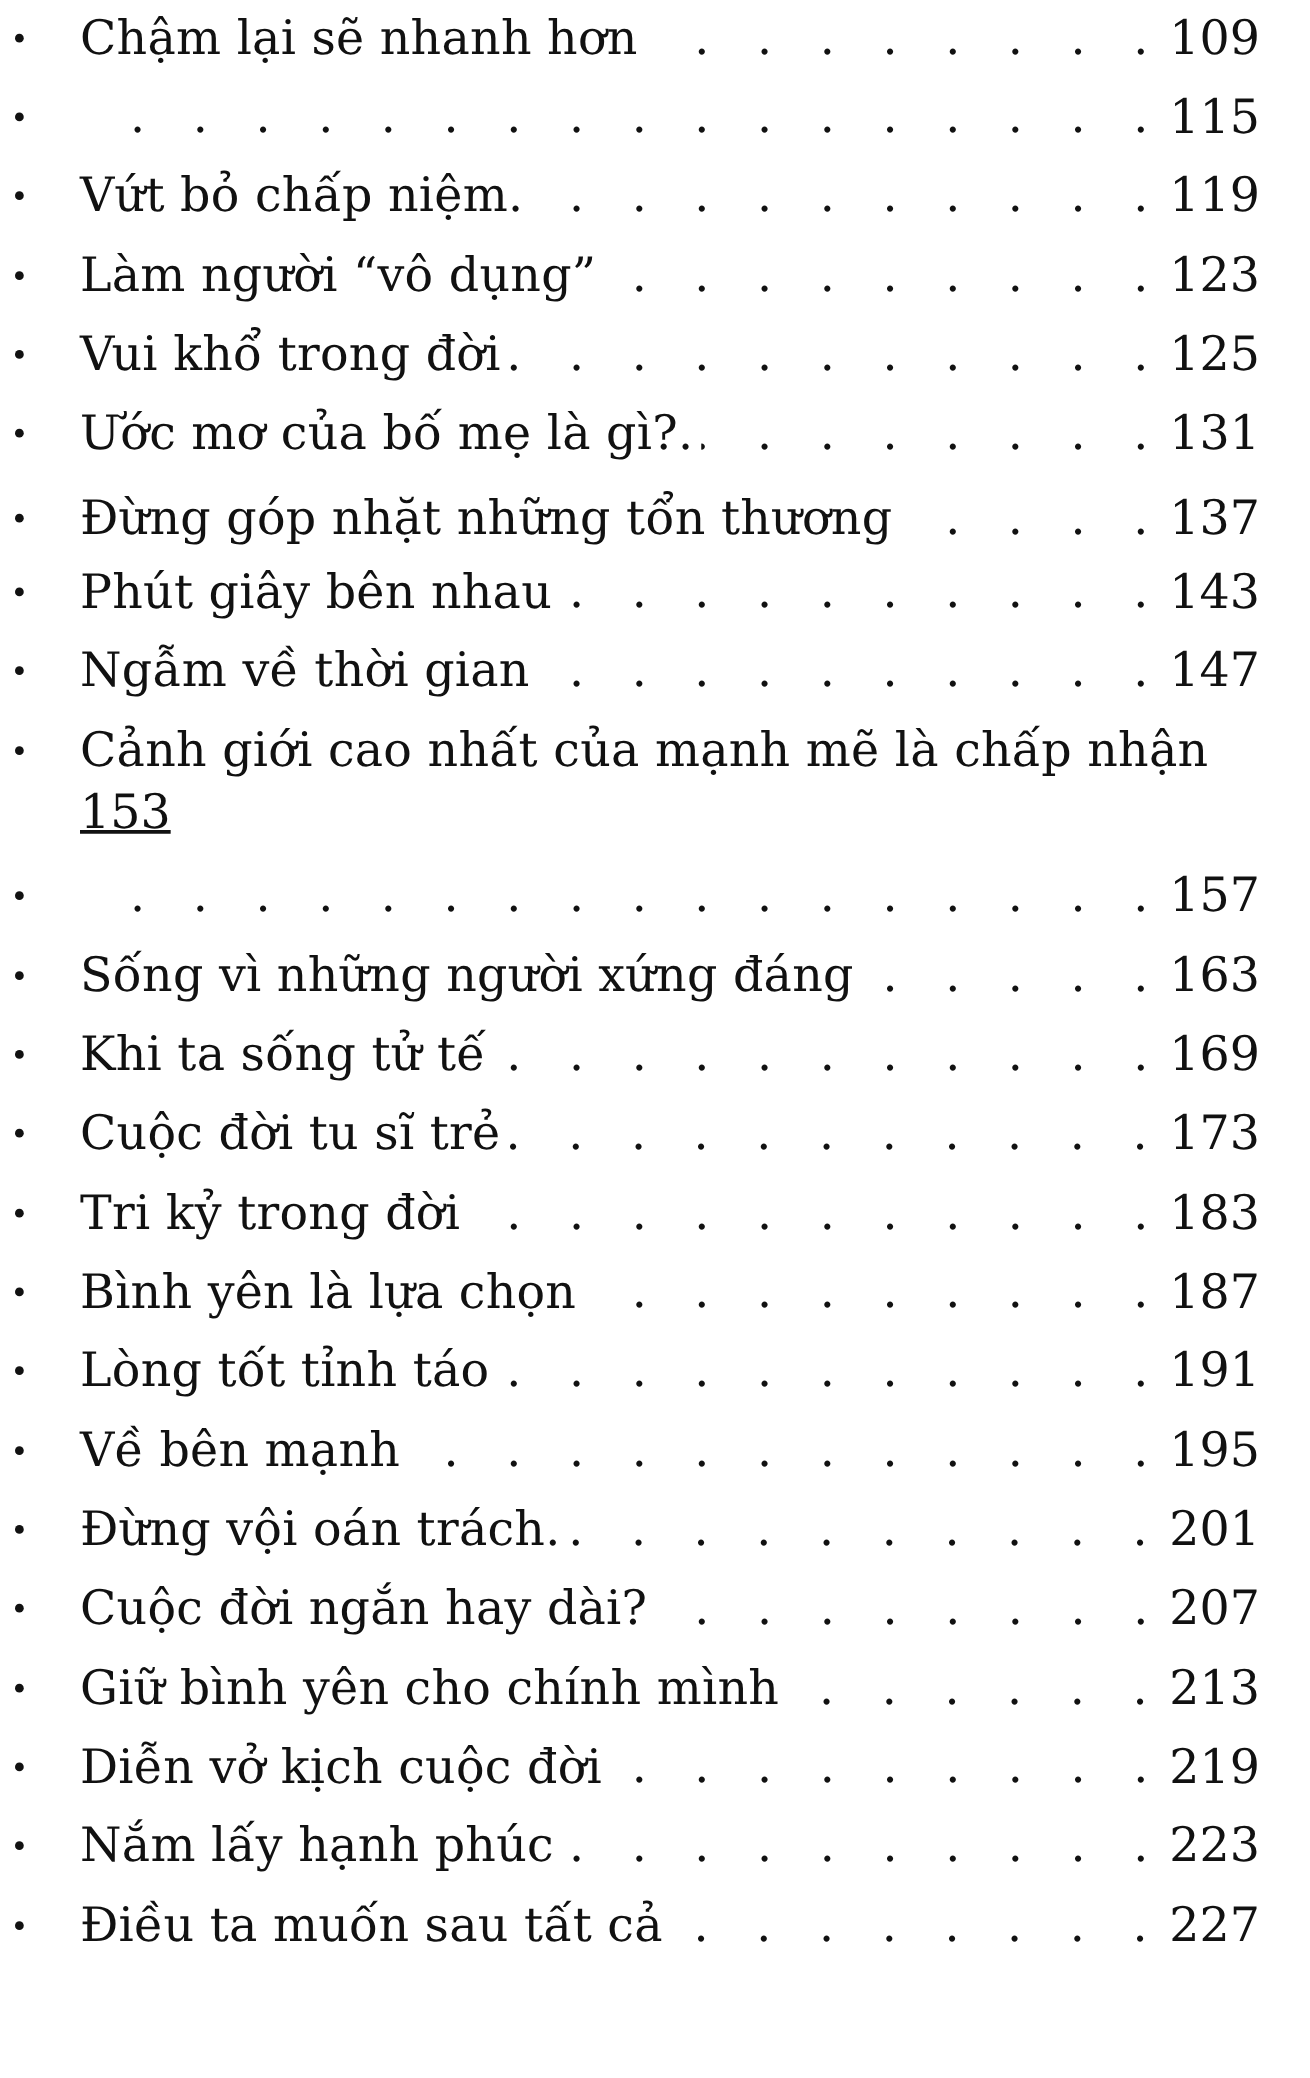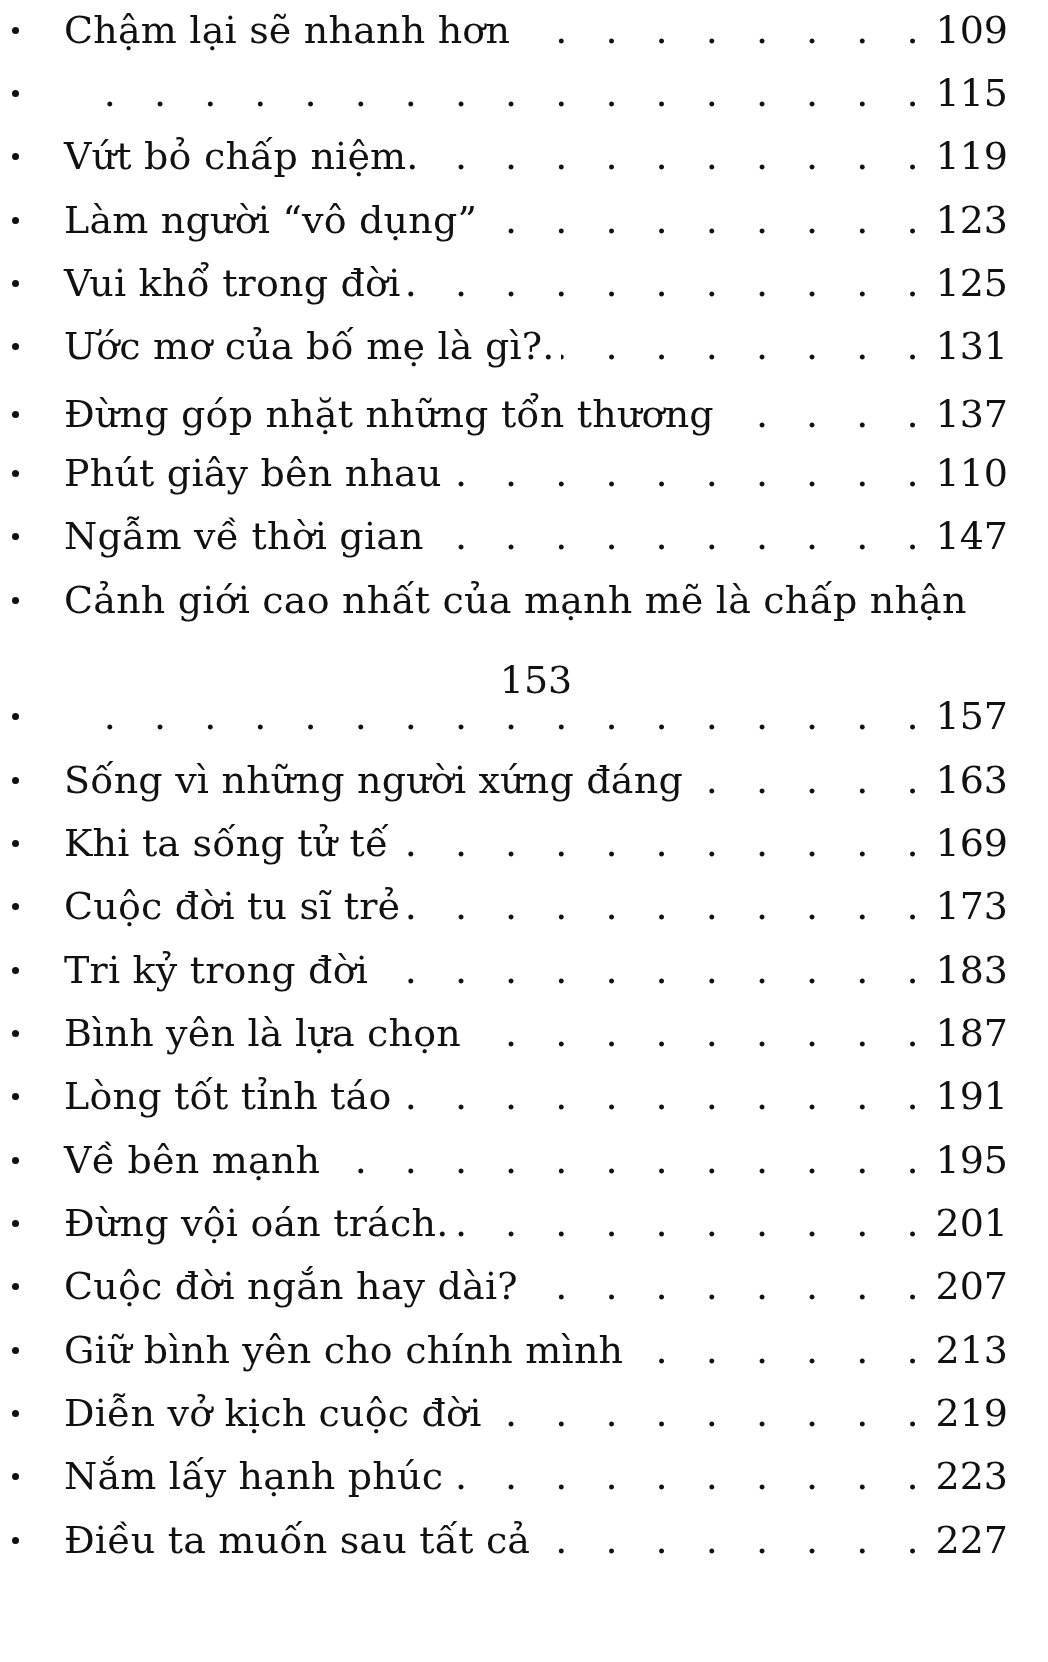--- a/index.html
+++ b/index.html
@@ -69,22 +69,23 @@
     }
     .row.wrapped {
       display: block;
       white-space: normal;
     }
     .row.wrapped .title {
       display: block;
     }
     .row.wrapped .page {
       display: block;
-      text-align: center;
-      margin-top: 32px;
+      text-align: left;
+      margin-top: 1px;
+      text-decoration: underline;
     }
   </style>
 </head>
 <body>
 
 <div class="toc">
 
   <div class="toc-item" style="top:0px">
     <span class="bullet"></span>
     <div class="row">
@@ -145,21 +146,21 @@
       <span class="leader">. . . . . . . . . . . . . . . . . . . . . . . . . . . . . . . . . . . . . . . . . . . . . . . . . . . . .</span>
       <span class="page">137</span>
     </div>
   </div>
 
   <div class="toc-item" style="top:443px">
     <span class="bullet"></span>
     <div class="row">
       <span class="title">Phút giây bên nhau</span>
       <span class="leader">. . . . . . . . . . . . . . . . . . . . . . . . . . . . . . . . . . . . . . . . . . . . . . . . . . . . .</span>
-      <span class="page">110</span>
+      <span class="page">143</span>
     </div>
   </div>
 
   <div class="toc-item" style="top:506px">
     <span class="bullet"></span>
     <div class="row">
       <span class="title">Ngẫm về thời gian</span>
       <span class="leader">. . . . . . . . . . . . . . . . . . . . . . . . . . . . . . . . . . . . . . . . . . . . . . . . . . . . .</span>
       <span class="page">147</span>
     </div>

